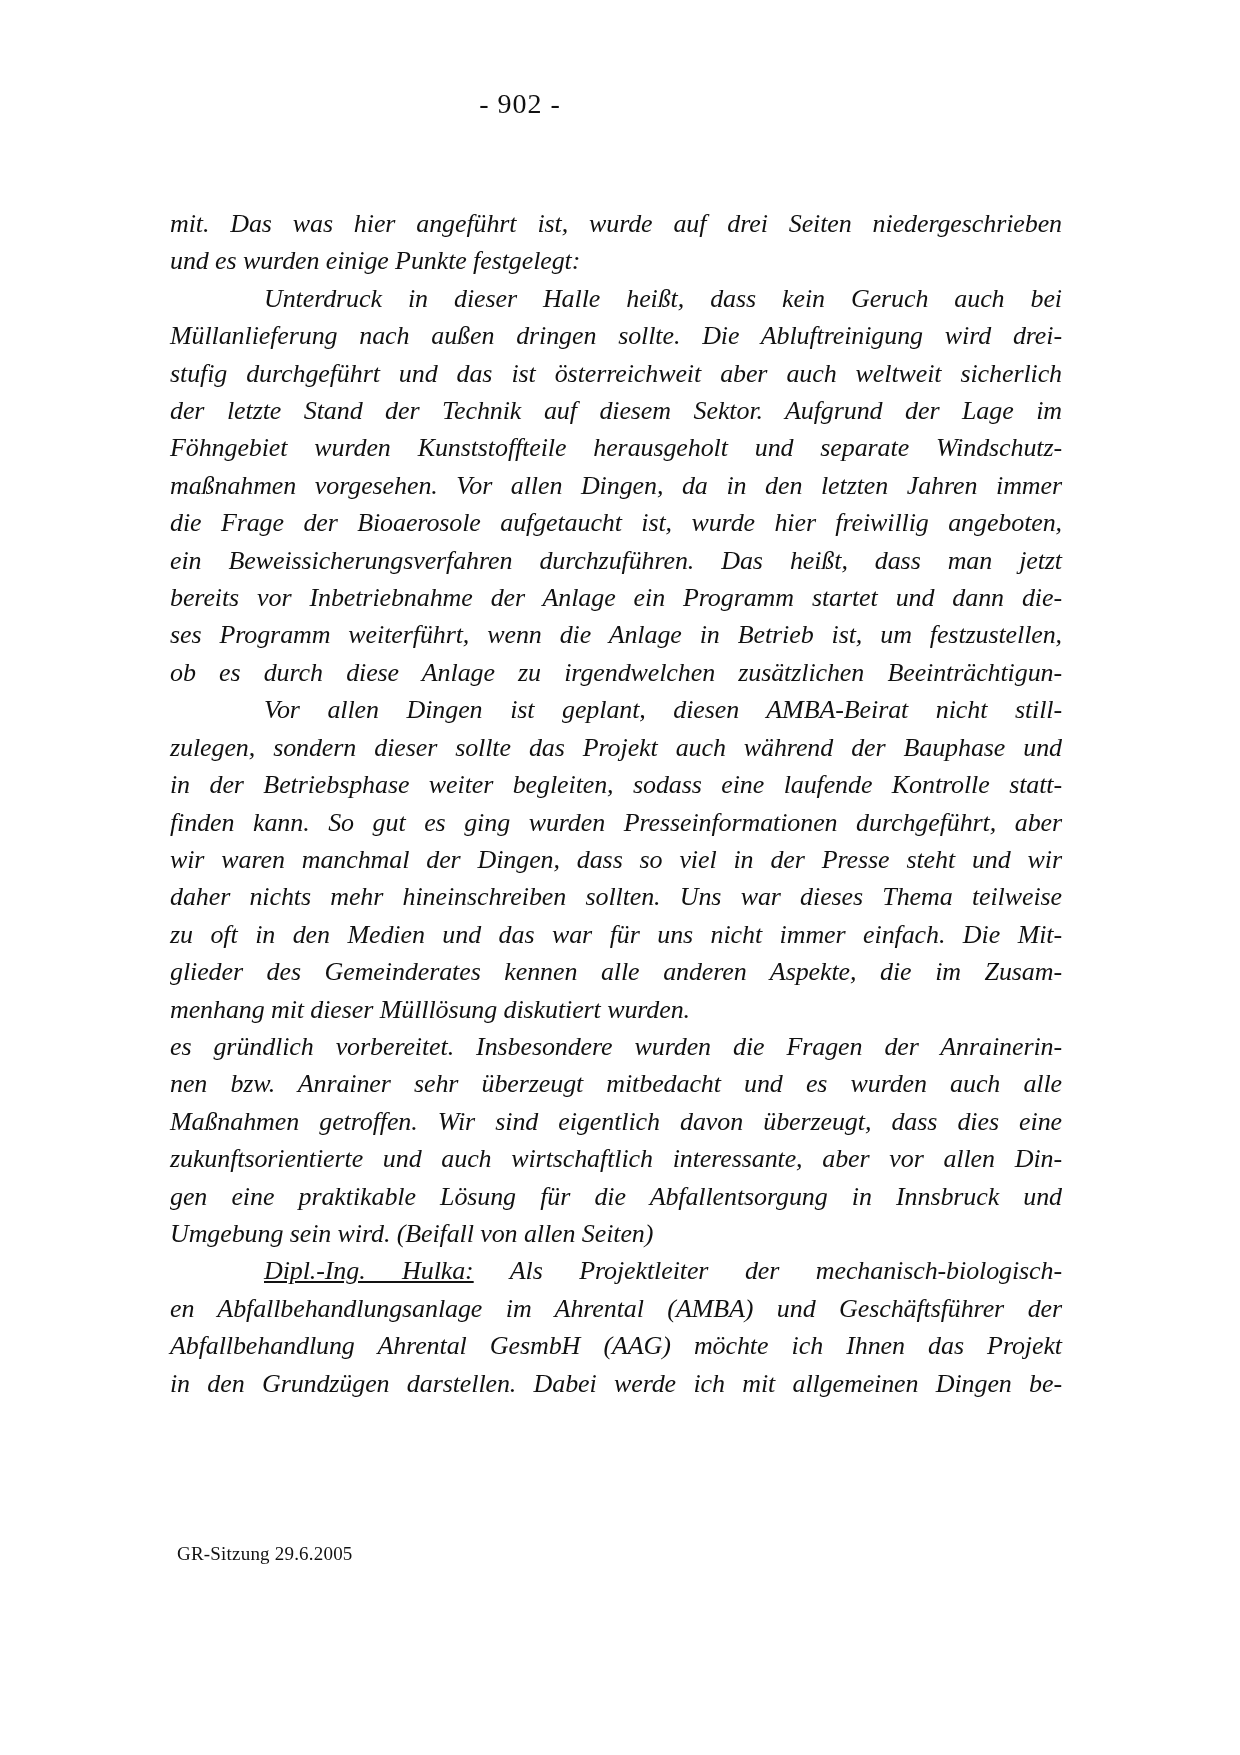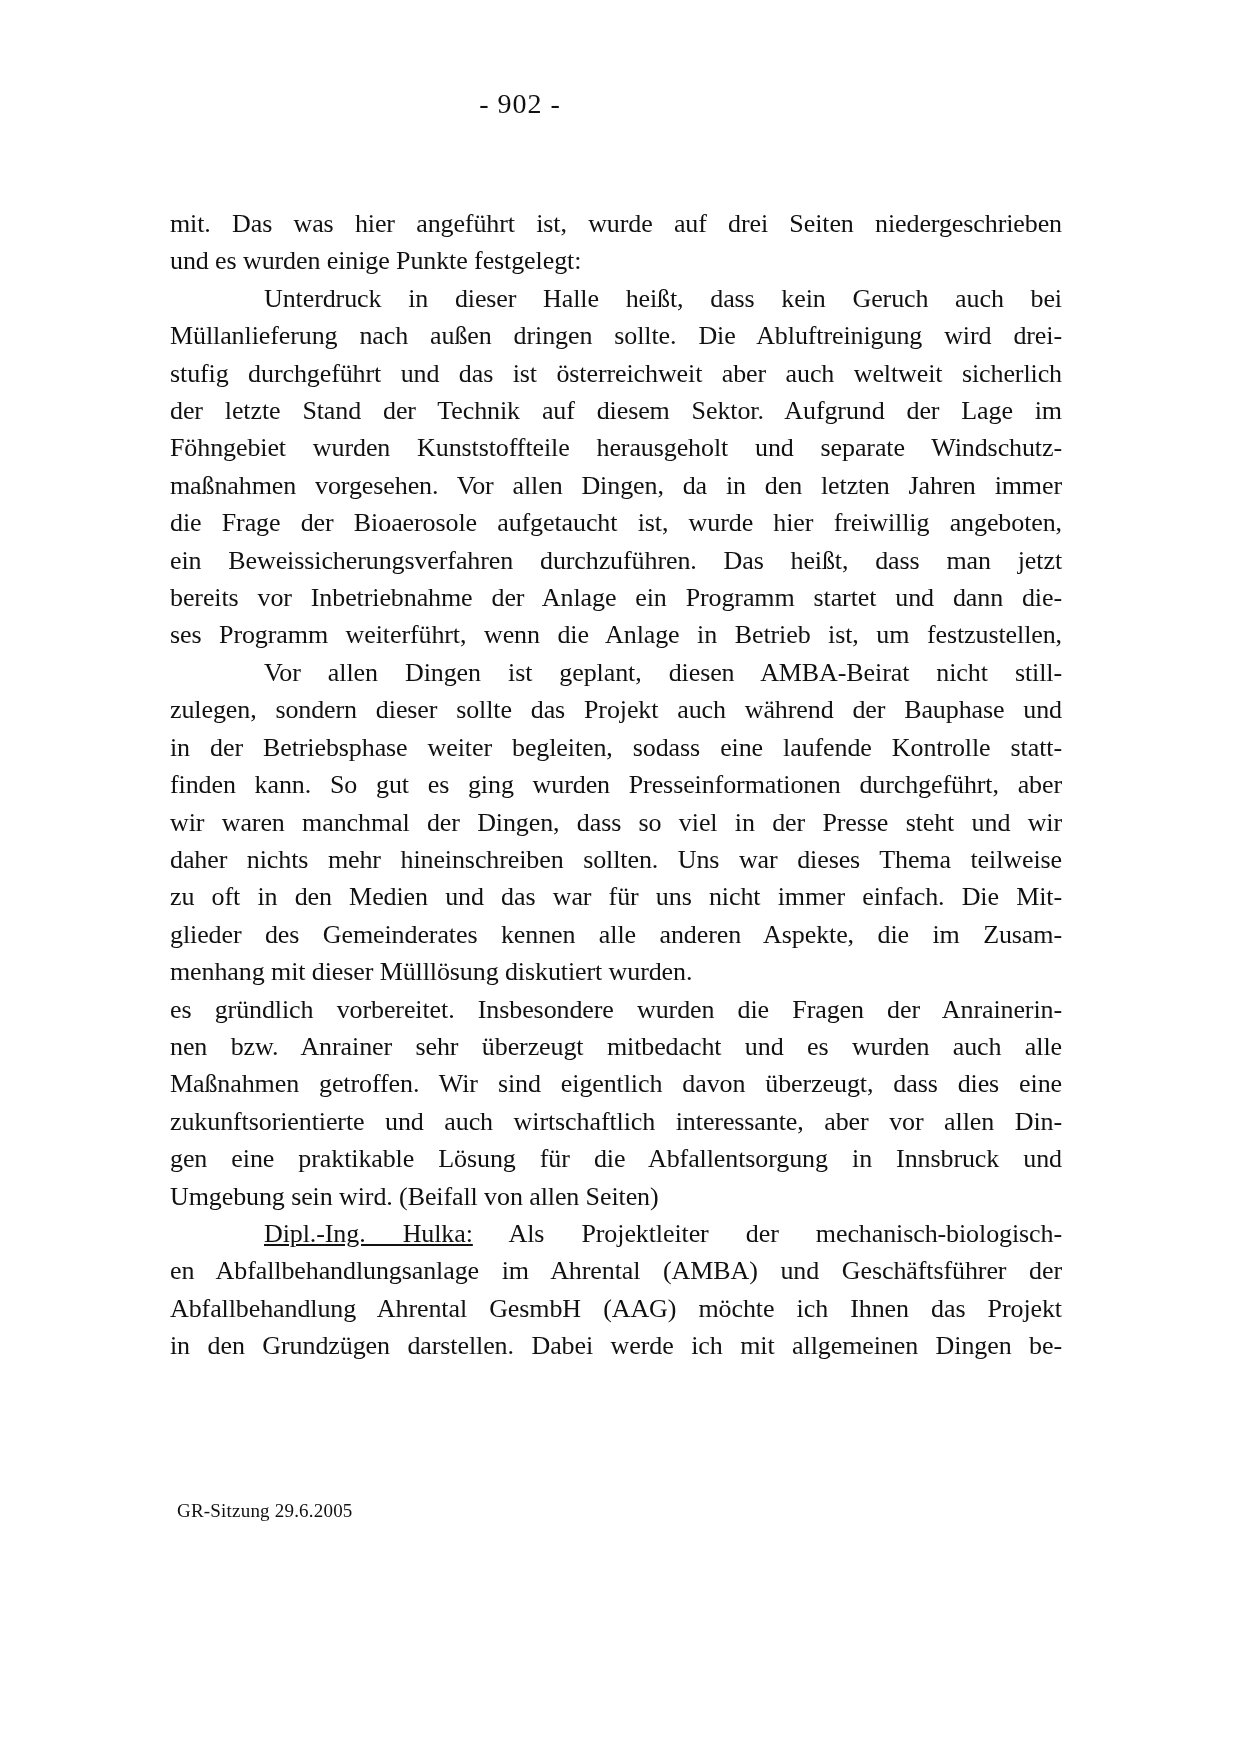--- a/index.html
+++ b/index.html
@@ -27,28 +27,29 @@
     top: 205px;
     width: 892px;
     font-size: 26px;
     line-height: 37.4px;
     letter-spacing: -0.1px;
   }
   .line {
     text-align: justify;
     text-align-last: justify;
     white-space: normal;
+    font-style: italic;
   }
   .line.para-end { text-align-last: left; }
   .line.indent { text-indent: 94px; }
   .speaker { text-decoration: underline; margin-top: 48px; }
   #footer-note {
     position: absolute;
     left: 177px;
-    top: 1500px;
+    top: 1543px;
     font-size: 19px;
     letter-spacing: 0.2px;
   }
 </style>
 </head>
 <body>
 
 <div id="page">
   <div id="page-number">- 902 -</div>
 
@@ -58,20 +59,21 @@
       <div class="line indent">Unterdruck in dieser Halle heißt, dass kein Geruch auch bei</div>
       <div class="line">Müllanlieferung nach außen dringen sollte. Die Abluftreinigung wird drei-</div>
       <div class="line">stufig durchgeführt und das ist österreichweit aber auch weltweit sicherlich</div>
       <div class="line">der letzte Stand der Technik auf diesem Sektor. Aufgrund der Lage im</div>
       <div class="line">Föhngebiet wurden Kunststoffteile herausgeholt und separate Windschutz-</div>
       <div class="line">maßnahmen vorgesehen. Vor allen Dingen, da in den letzten Jahren immer</div>
       <div class="line">die Frage der Bioaerosole aufgetaucht ist, wurde hier freiwillig angeboten,</div>
       <div class="line">ein Beweissicherungsverfahren durchzuführen. Das heißt, dass man jetzt</div>
       <div class="line">bereits vor Inbetriebnahme der Anlage ein Programm startet und dann die-</div>
       <div class="line">ses Programm weiterführt, wenn die Anlage in Betrieb ist, um festzustellen,</div>
+      <div class="line">ob es durch diese Anlage zu irgendwelchen zusätzlichen Beeinträchtigun-</div>
       <div class="line indent">Vor allen Dingen ist geplant, diesen AMBA-Beirat nicht still-</div>
       <div class="line">zulegen, sondern dieser sollte das Projekt auch während der Bauphase und</div>
       <div class="line">in der Betriebsphase weiter begleiten, sodass eine laufende Kontrolle statt-</div>
       <div class="line">finden kann. So gut es ging wurden Presseinformationen durchgeführt, aber</div>
       <div class="line">wir waren manchmal der Dingen, dass so viel in der Presse steht und wir</div>
       <div class="line">daher nichts mehr hineinschreiben sollten. Uns war dieses Thema teilweise</div>
       <div class="line">zu oft in den Medien und das war für uns nicht immer einfach. Die Mit-</div>
       <div class="line">glieder des Gemeinderates kennen alle anderen Aspekte, die im Zusam-</div>
       <div class="line para-end">menhang mit dieser Mülllösung diskutiert wurden.</div>
       <div class="line">es gründlich vorbereitet. Insbesondere wurden die Fragen der Anrainerin-</div>

